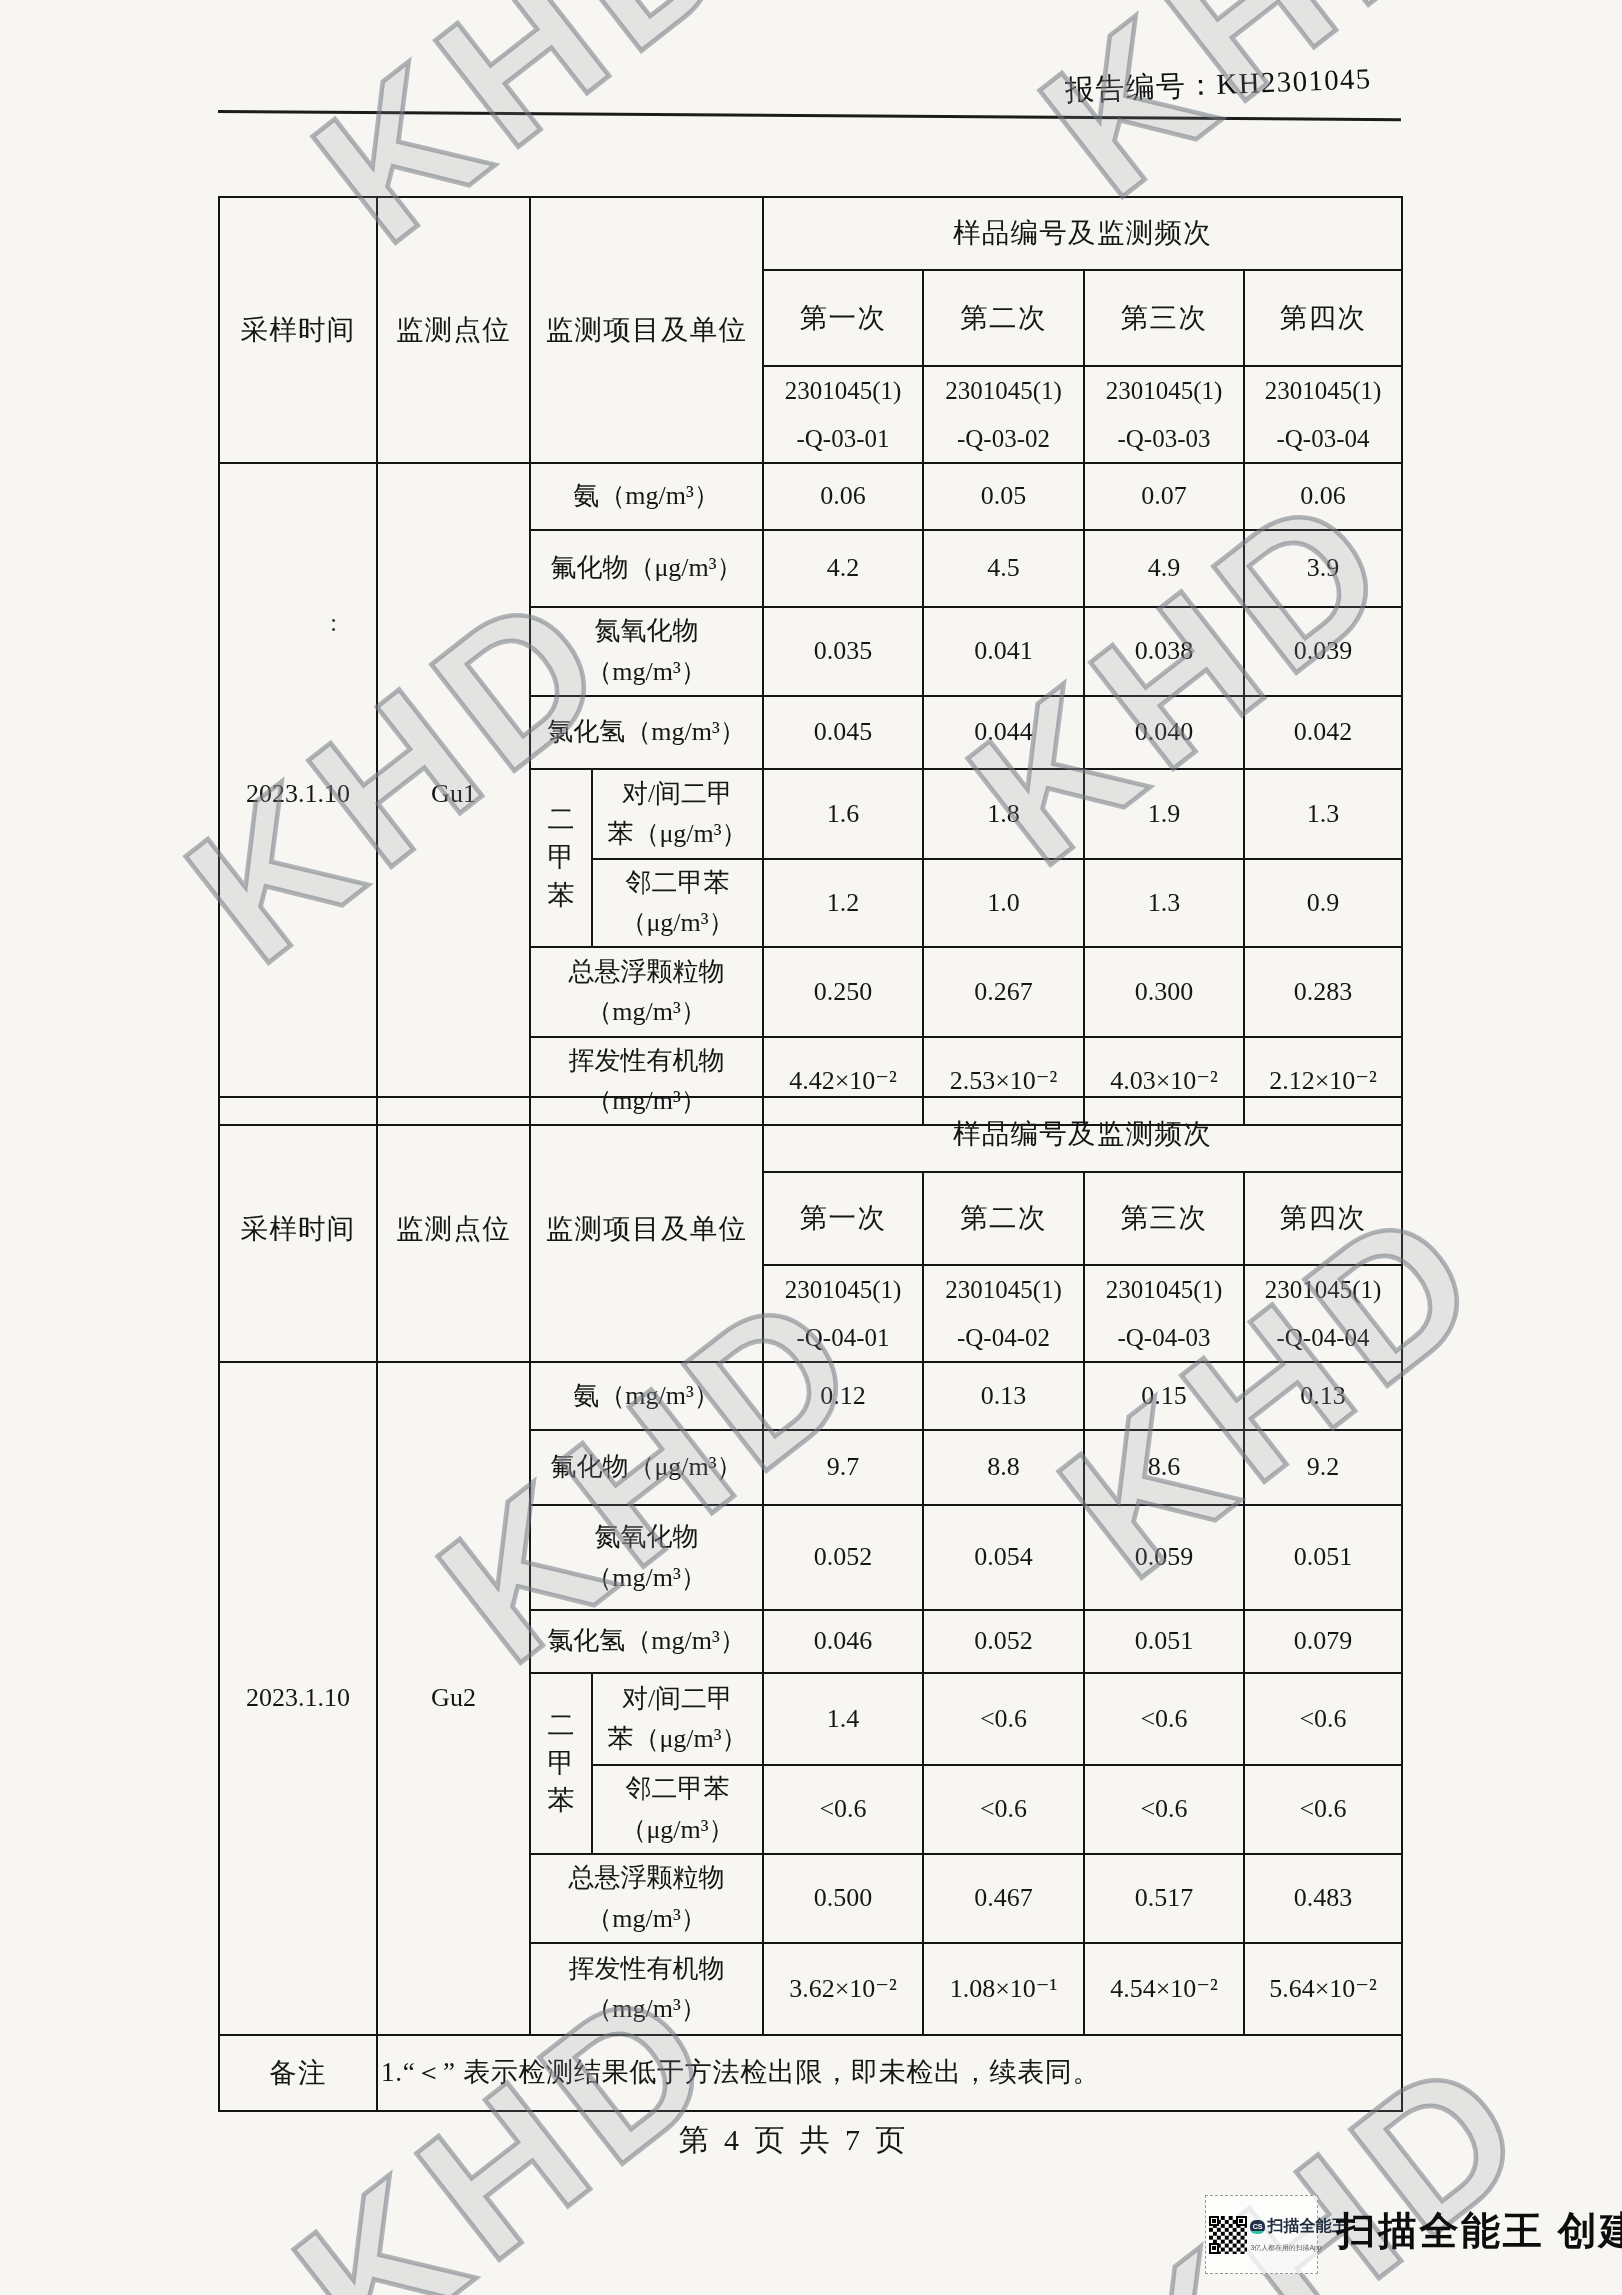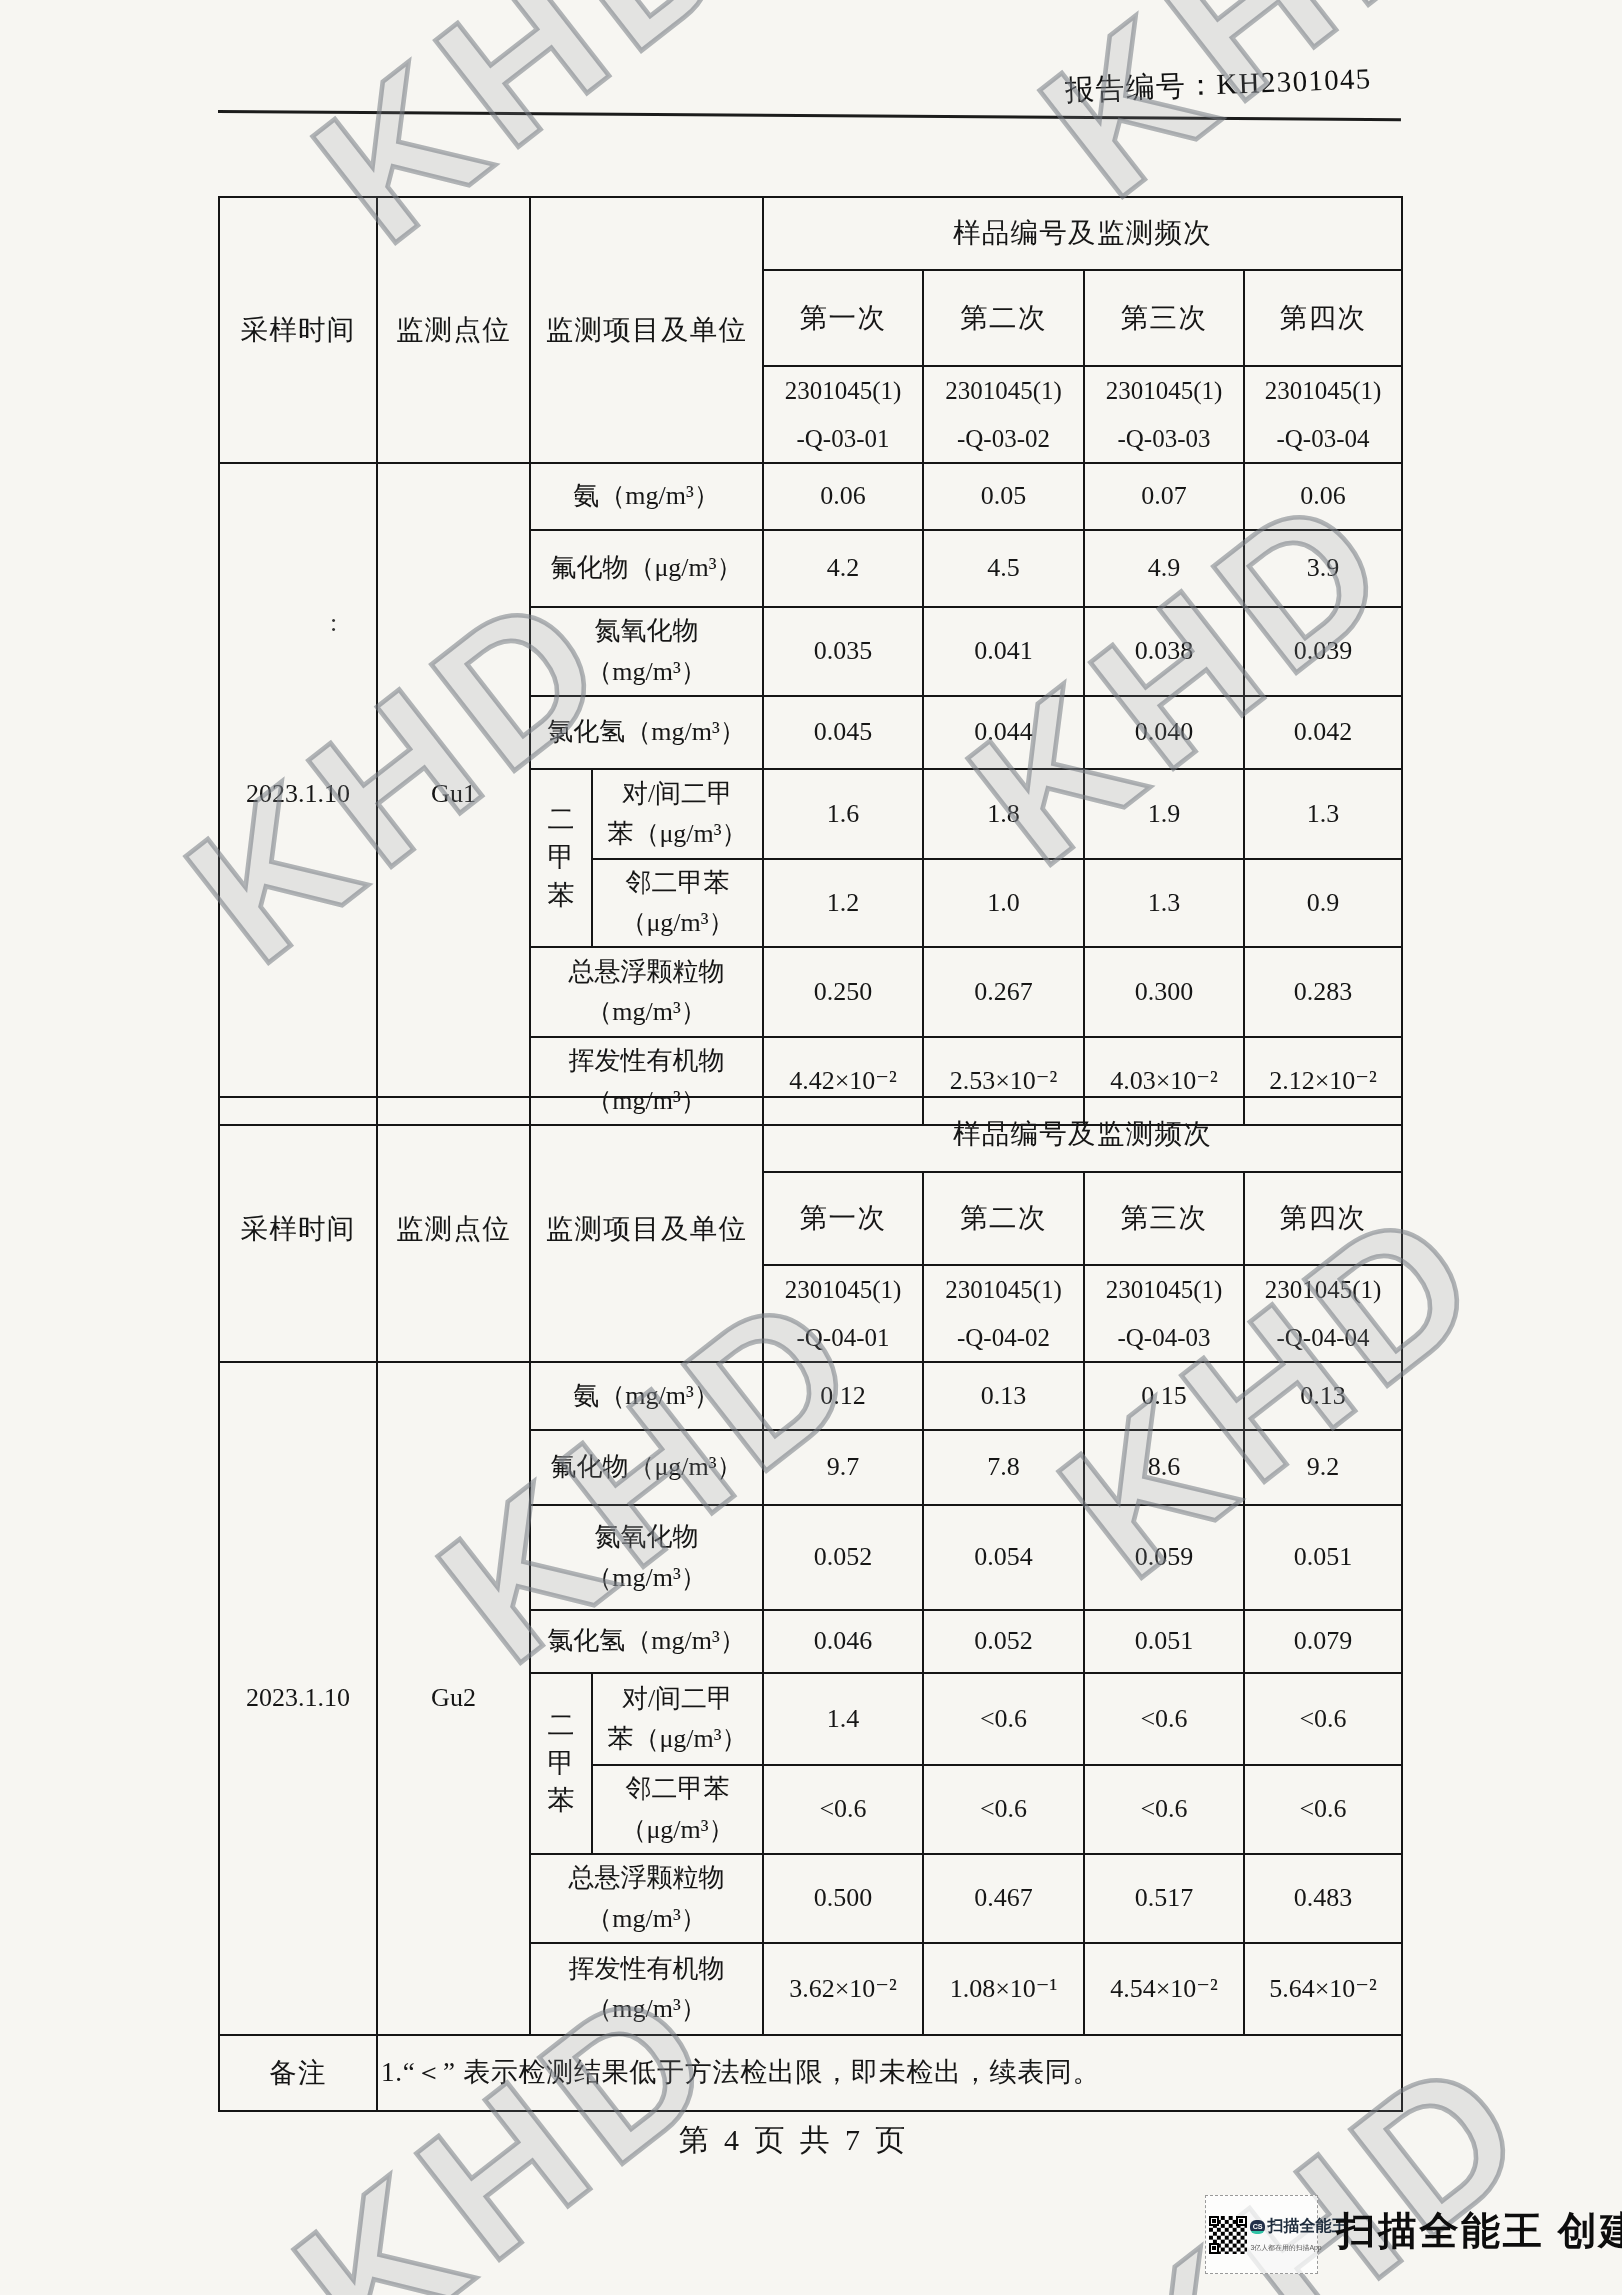--- a/index.html
+++ b/index.html
@@ -224,21 +224,21 @@
       <td rowspan="8">Gu2</td>
       <td colspan="2">氨（mg/m³）</td>
       <td>0.12</td>
       <td>0.13</td>
       <td>0.15</td>
       <td>0.13</td>
     </tr>
     <tr style="height:75px">
       <td colspan="2">氟化物（μg/m³）</td>
       <td>9.7</td>
-      <td>7.8</td>
+      <td>8.8</td>
       <td>8.6</td>
       <td>9.2</td>
     </tr>
     <tr style="height:105px">
       <td colspan="2">氮氧化物
 （mg/m³）</td>
       <td>0.052</td>
       <td>0.054</td>
       <td>0.059</td>
       <td>0.051</td>

